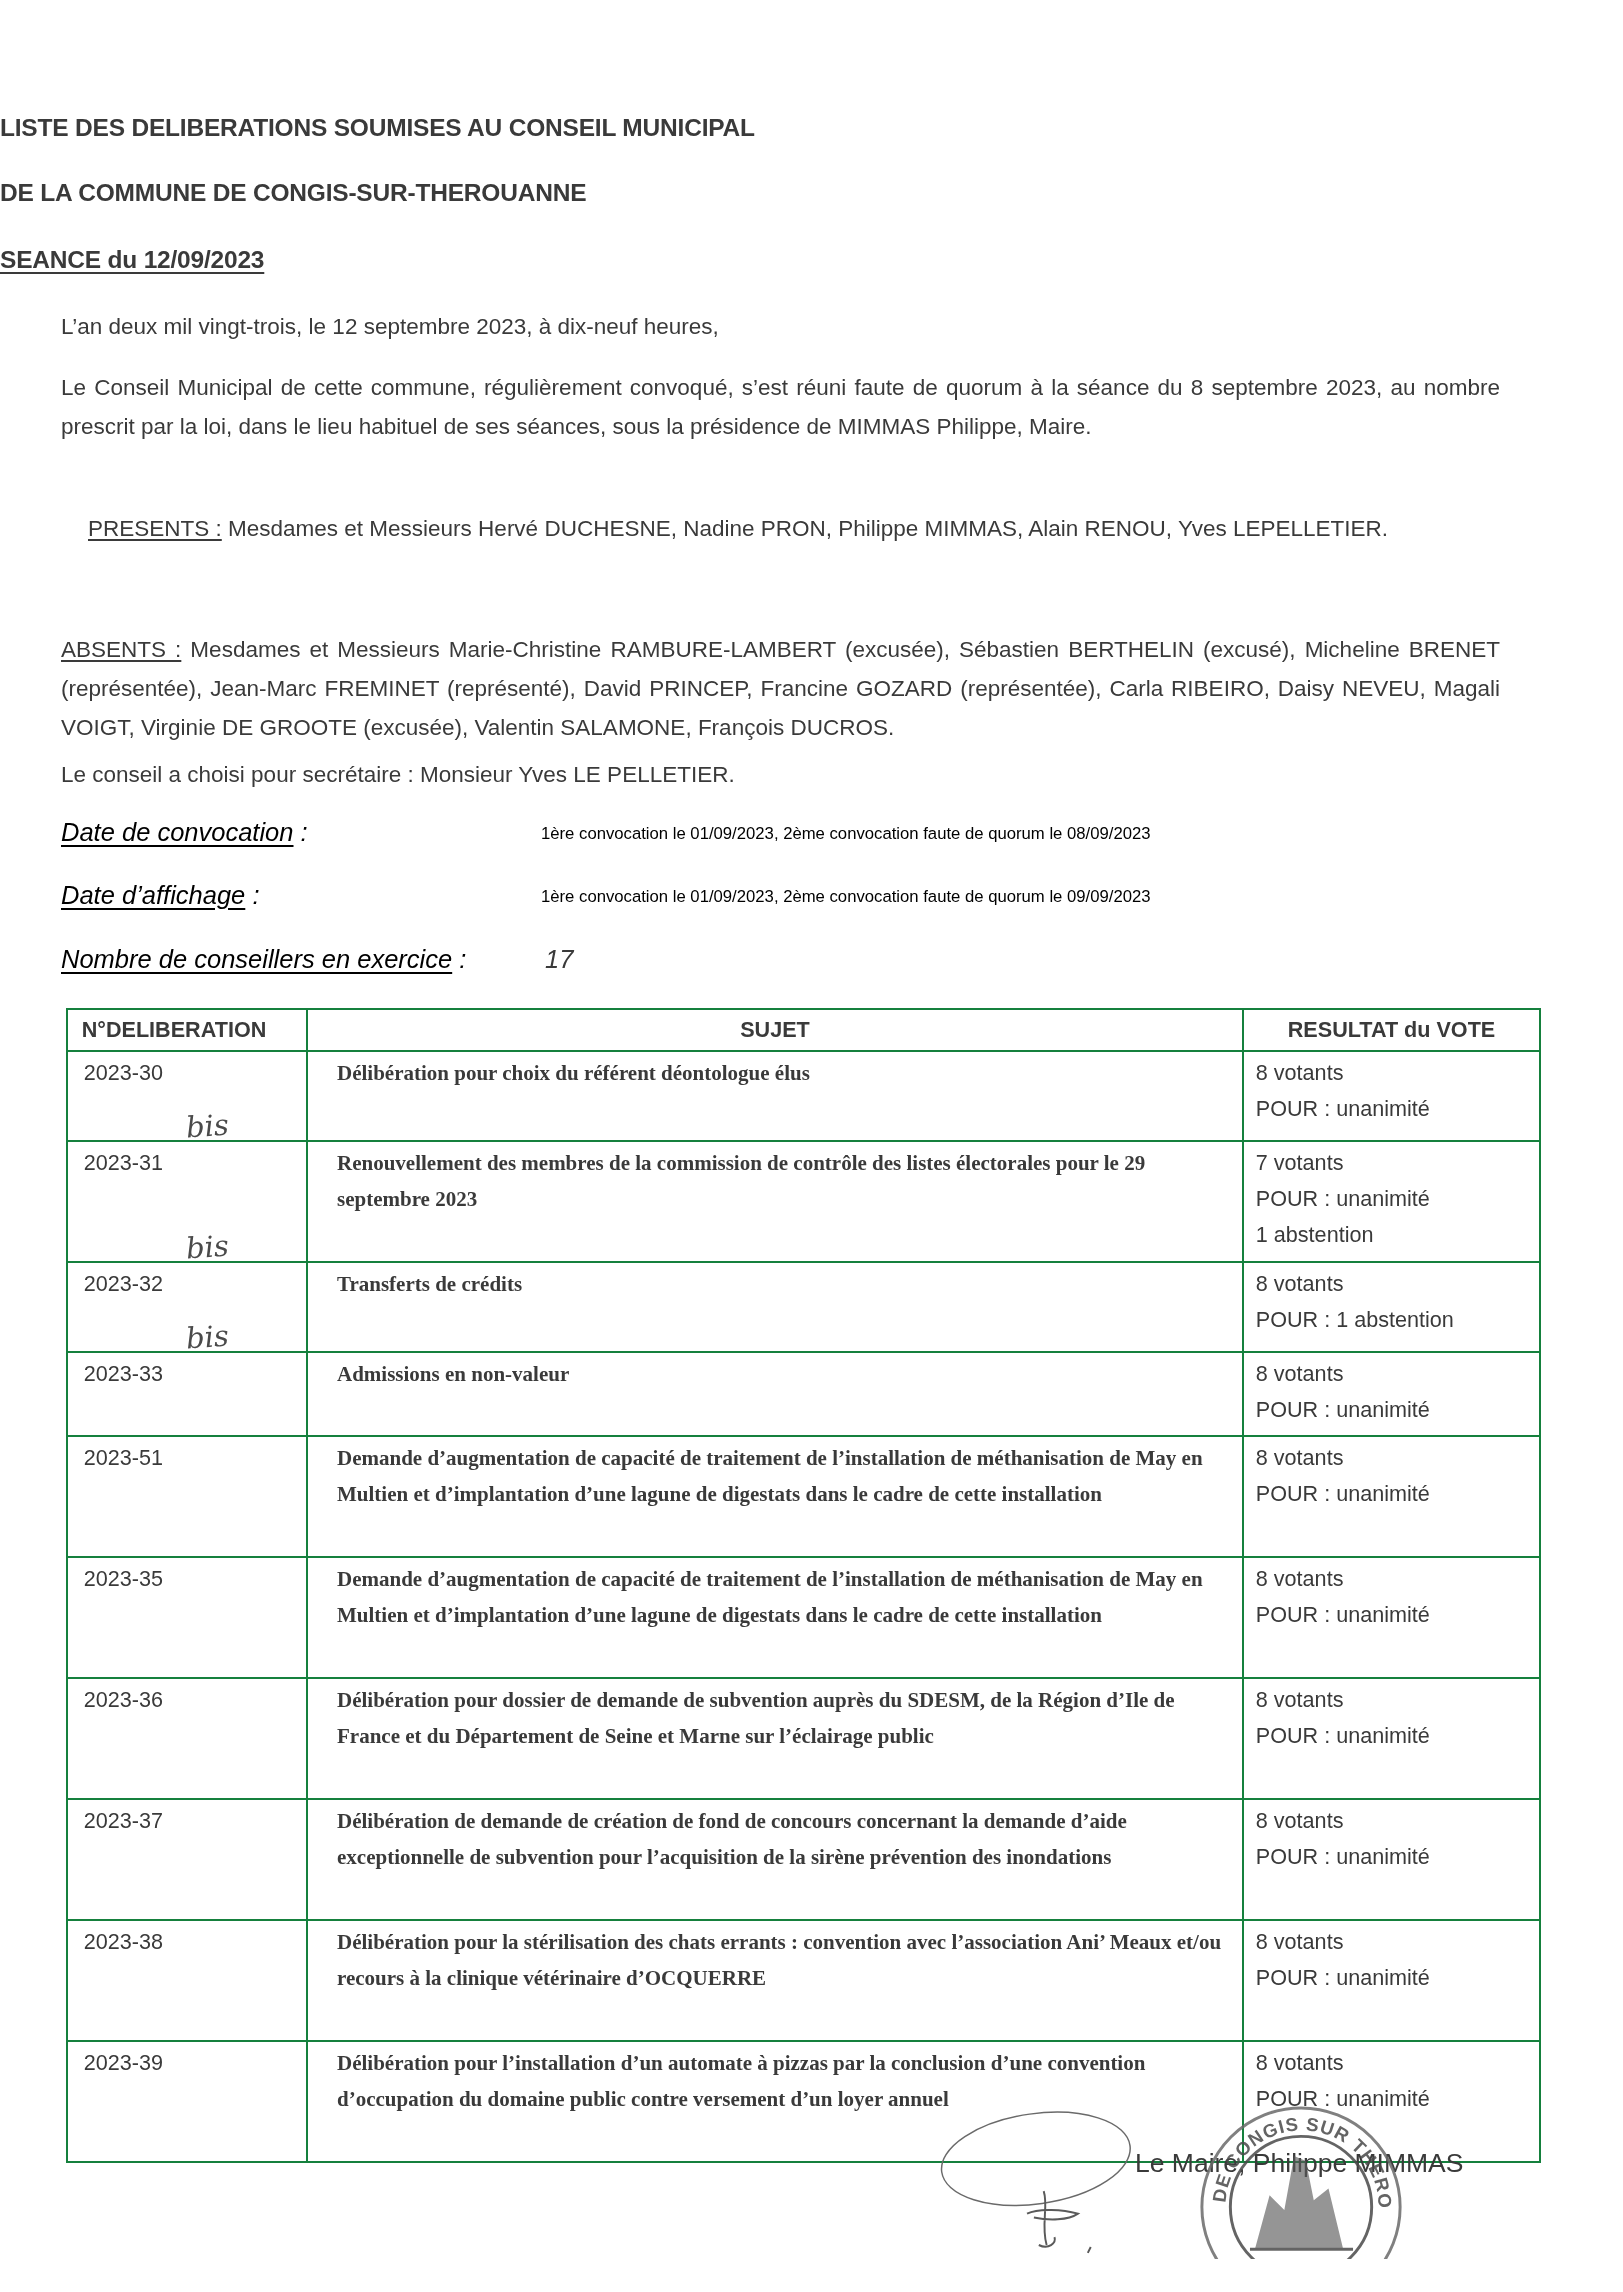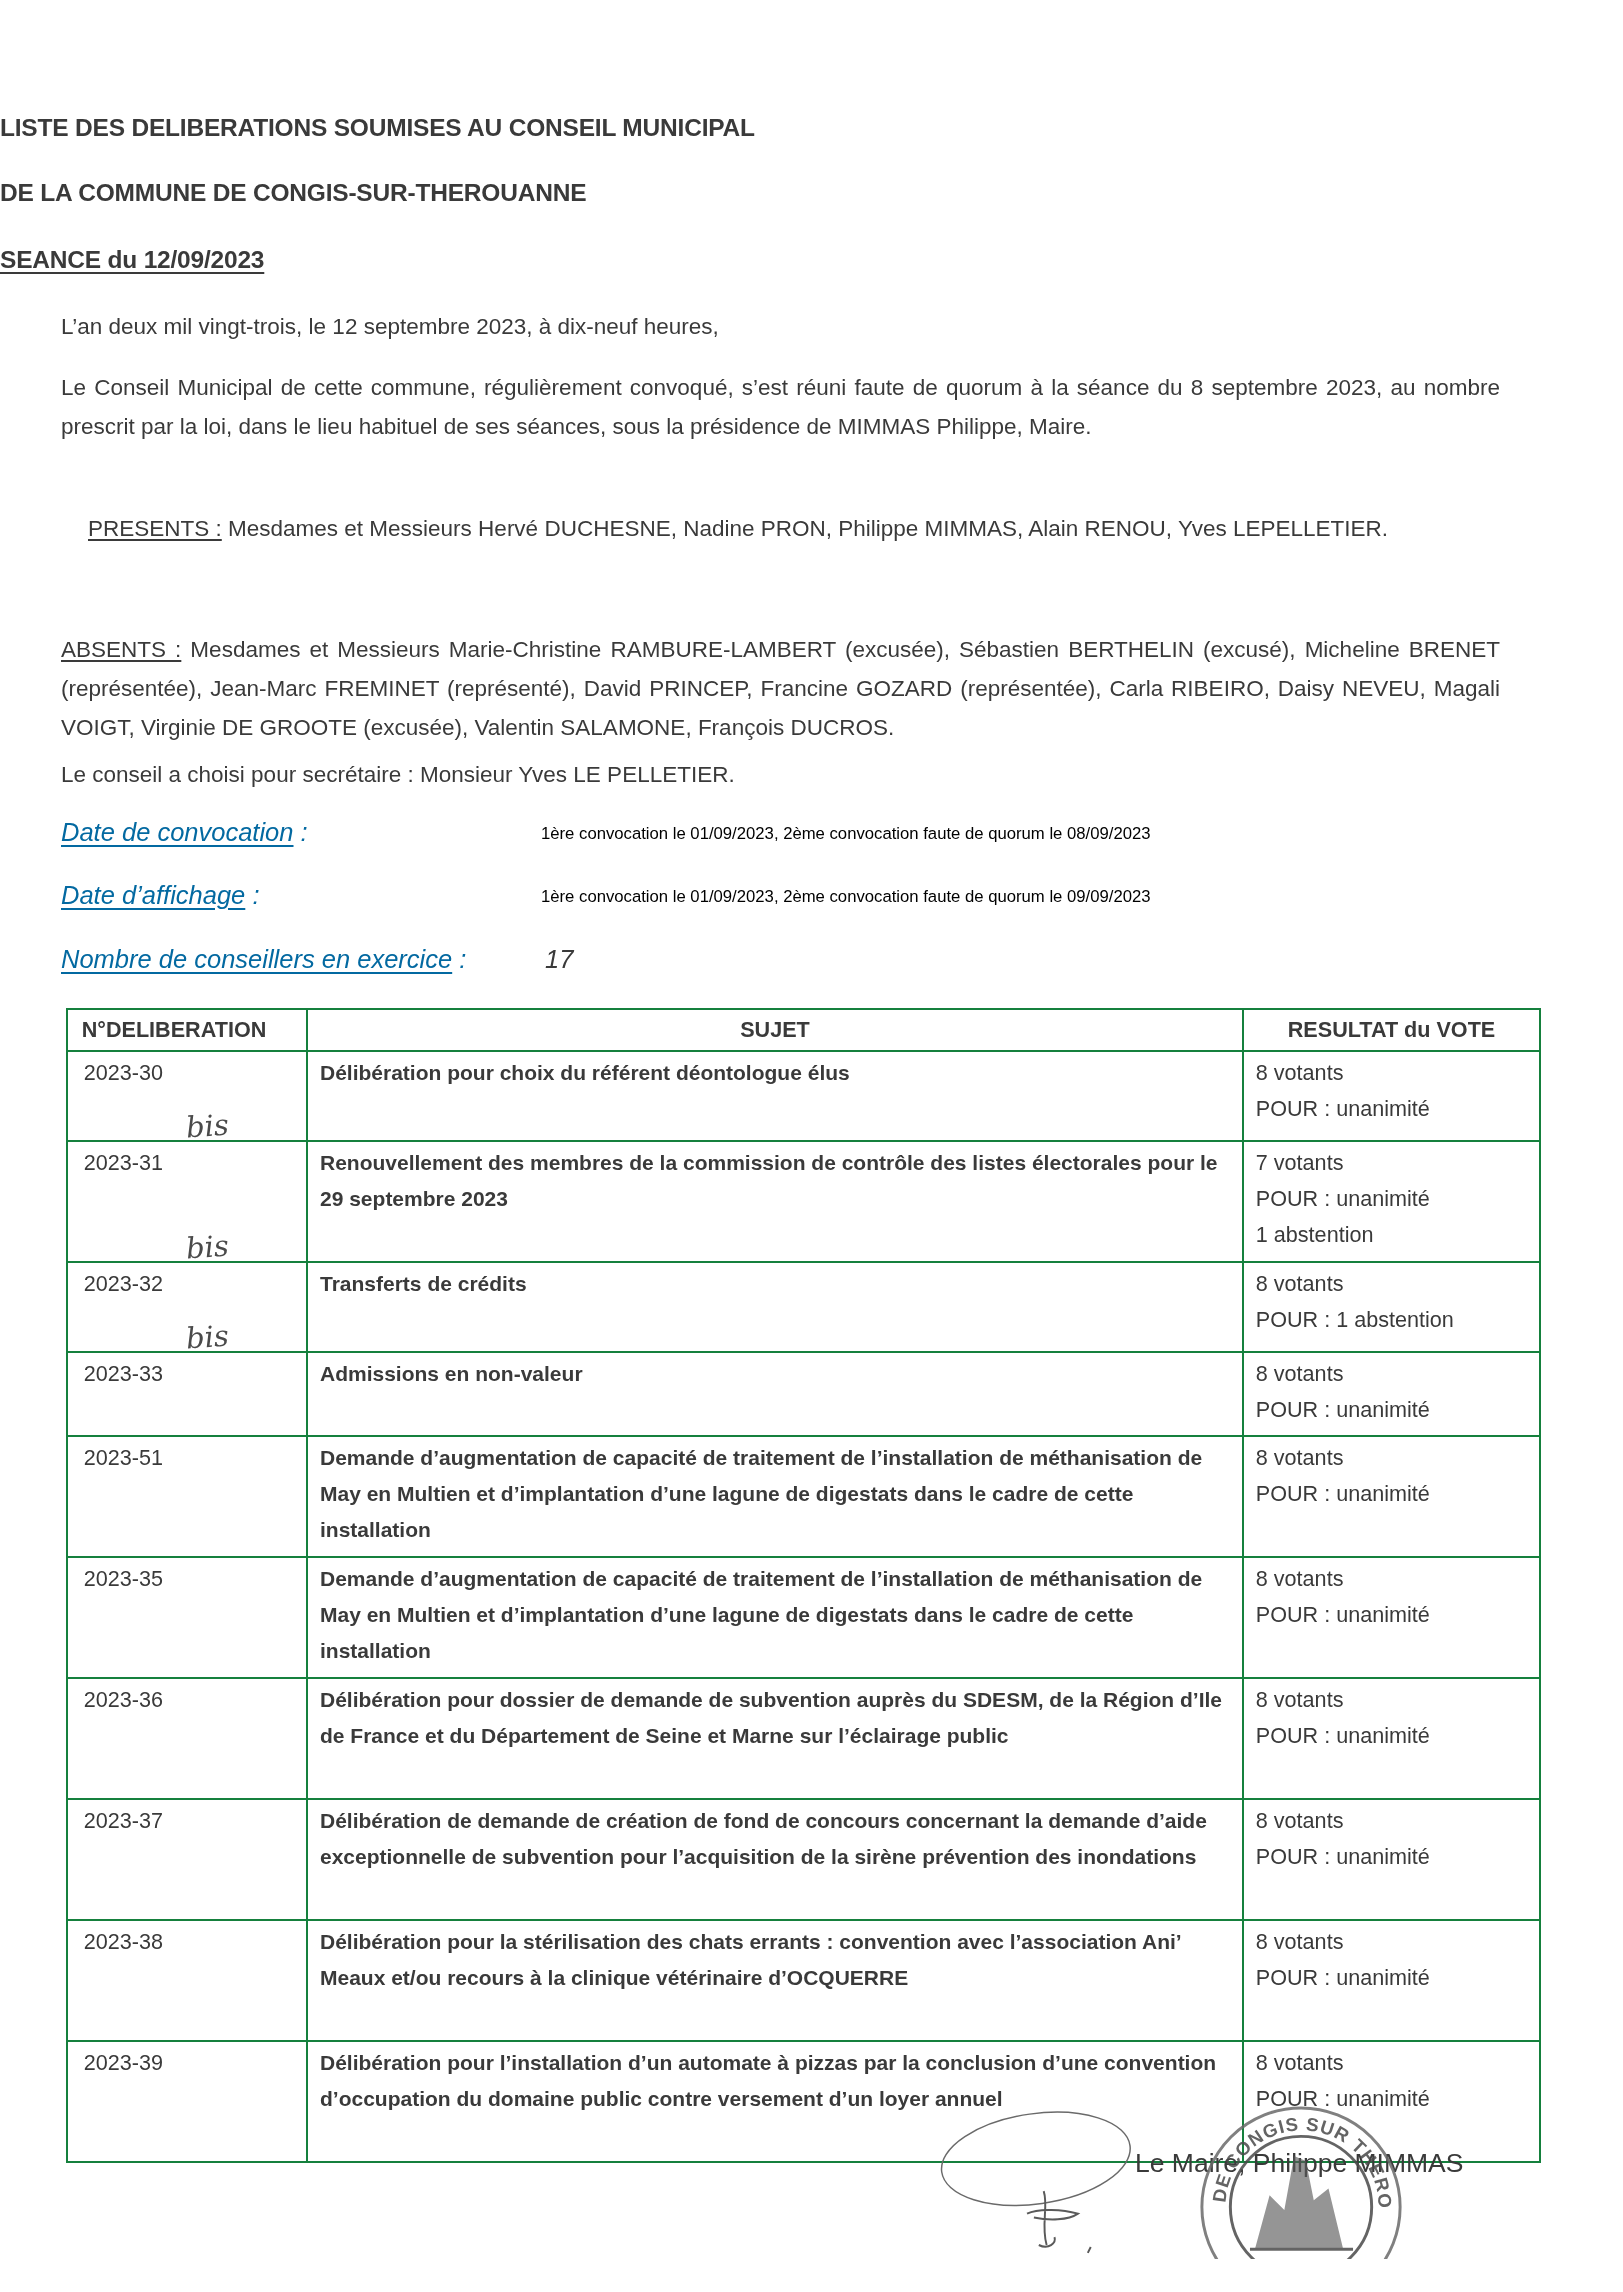--- a/index.html
+++ b/index.html
@@ -4,32 +4,32 @@
 <style>
   html, body { margin: 0; padding: 0; background: #ffffff; }
   body { width: 1623px; height: 2293px; position: relative; overflow: hidden;
          font-family: "Liberation Sans", "DejaVu Sans", sans-serif; color: #333333; }
   .abs { position: absolute; }
   .title { left: 0; width: 1623px; font-weight: bold; font-size: 24.5px; color: #3a3a3a; letter-spacing: -0.2px; }
   .seance { text-decoration: underline; text-underline-offset: 3.9px; }
   .para { left: 61px; width: 1439px; font-size: 22.5px; line-height: 39px; text-align: justify; text-align-last: left; color: #3a3a3a; }
   .para.one { white-space: nowrap; }
   .ul { text-decoration: underline; text-underline-offset: 2.9px; }
-  .label-it { left: 61px; font-size: 25.5px; font-style: italic; color: #0369a1; }
+  .label-it { left: 61px; font-size: 25.5px; font-style: italic; color: #000000; }
   .label-it .t { text-decoration: underline; text-underline-offset: 3.9px; }
   .dateval { left: 541px; font-size: 16.7px; color: #000000; white-space: nowrap; }
   .count { left: 545px; font-size: 25.5px; font-style: italic; color: #3a3a3a; }
 
   table.delib { position: absolute; left: 66px; top: 1008px; width: 1473px; border-collapse: collapse; table-layout: fixed; color: #3a3a3a; }
   table.delib th, table.delib td { border: 2px solid #15803d; vertical-align: top; padding: 2.9px 11.8px 3.9px 11.8px; font-size: 21.6px; line-height: 36px; }
   table.delib th { font-weight: bold; height: 33px; padding-top: 2px; padding-bottom: 2px; }
   table.delib th.c1 { text-align: left; padding-left: 13.7px; }
   table.delib th.c2 { text-align: center; }
   table.delib th.c3 { text-align: center; }
-  table.delib td.sujet { font-weight: bold; font-size: 21px; padding-left: 12px; }
+  table.delib td.sujet { font-weight: bold; font-size: 21px; padding-left: 29px; font-family: Liberation Serif, serif; }
   table.delib td.num { position: relative; padding-left: 15.7px; }
   table.delib td.vote { padding-left: 11.8px; }
   .vote-line { display: block; white-space: nowrap; }
   .bis { position: absolute; left: 118px; bottom: -3.9px; font-family: "DejaVu Serif", serif; font-style: italic; font-size: 29px; color: #4a4a4a; transform: rotate(-4deg); }
 
   .sig-text { left: 1135px; top: 2148px; font-size: 26.5px; color: #3a3a3a; white-space: nowrap; }
   .stamp { left: 1196px; top: 2102px; }
   .signature { left: 931px; top: 2098px; }
 </style>
 </head>

